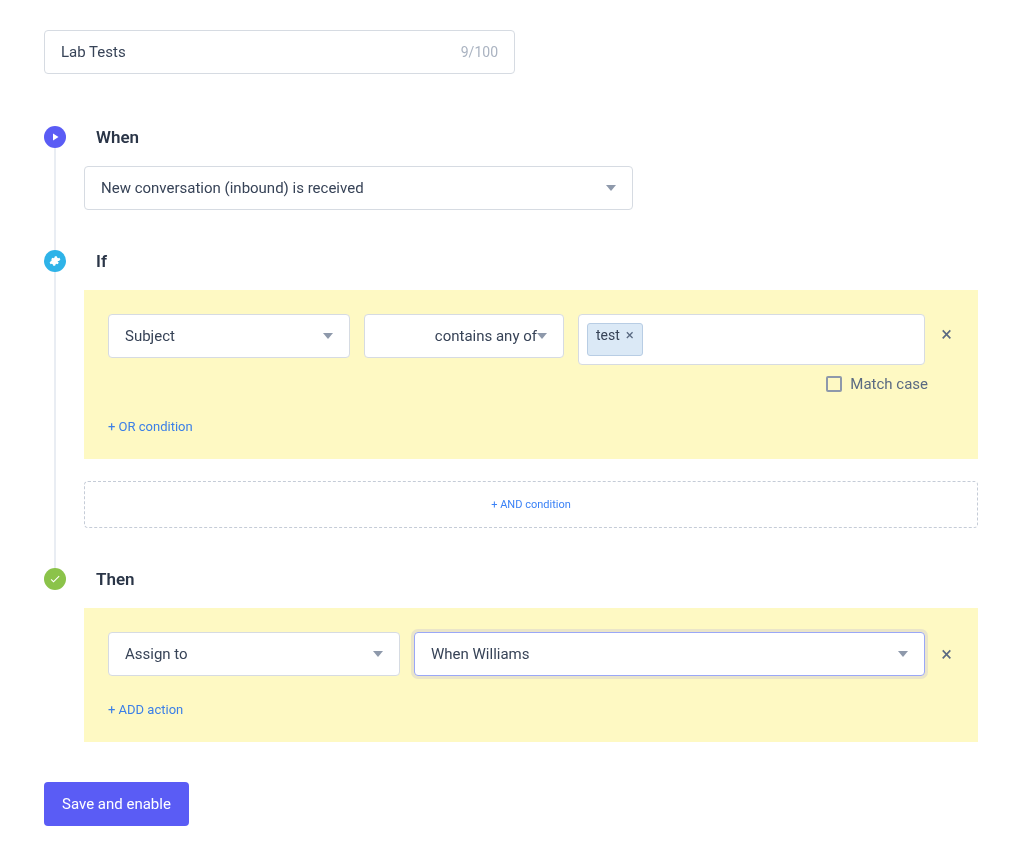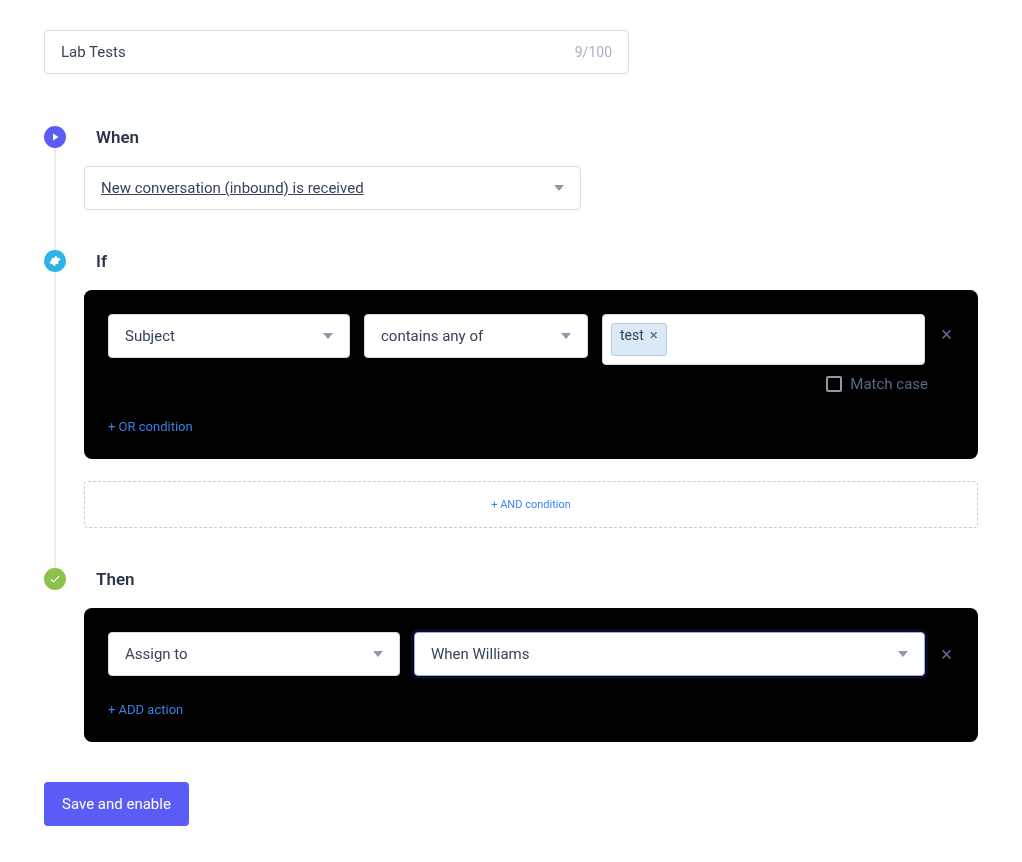--- a/index.html
+++ b/index.html
@@ -11,21 +11,21 @@
     body {
       background: #fff;
       padding: 30px 0;
       width: 1022px;
     }
     .container {
       padding-left: 44px;
       padding-right: 44px;
     }
     .name-input {
-      width: 585px;
+      width: 471px;
       border: 1px solid #d6dbe2;
       border-radius: 4px;
       padding: 12px 16px;
       font-size: 15px;
       color: #374357;
       display: flex;
       align-items: center;
       justify-content: space-between;
       margin-bottom: 52px;
     }
@@ -92,46 +92,46 @@
       border-radius: 4px;
       padding: 12px 16px;
       font-size: 15px;
       color: #374357;
       display: flex;
       align-items: center;
       justify-content: space-between;
       cursor: pointer;
     }
     .select-box.wide {
-      width: 497px;
-      text-decoration: underline;
+      width: 549px;
     }
     .chevron {
       width: 0;
       height: 0;
       border-left: 5px solid transparent;
       border-right: 5px solid transparent;
       border-top: 6px solid #8e99ab;
     }
     .condition-card, .then-card {
-      background: #000000;
-      border-radius: 8px;
+      background: #fef9c3;
+      border-radius: 0;
       padding: 24px;
       position: relative;
     }
     .condition-row {
       display: flex;
       gap: 14px;
       align-items: flex-start;
     }
     .field-select {
       width: 242px;
     }
     .operator-select {
-      width: 224px;
+      width: 200px;
+      justify-content: flex-end;
     }
     .tag-input {
       flex: 1;
       background: #fff;
       border: 1px solid #d6dbe2;
       border-radius: 4px;
       padding: 8px;
       min-height: 46px;
       display: flex;
       align-items: center;

